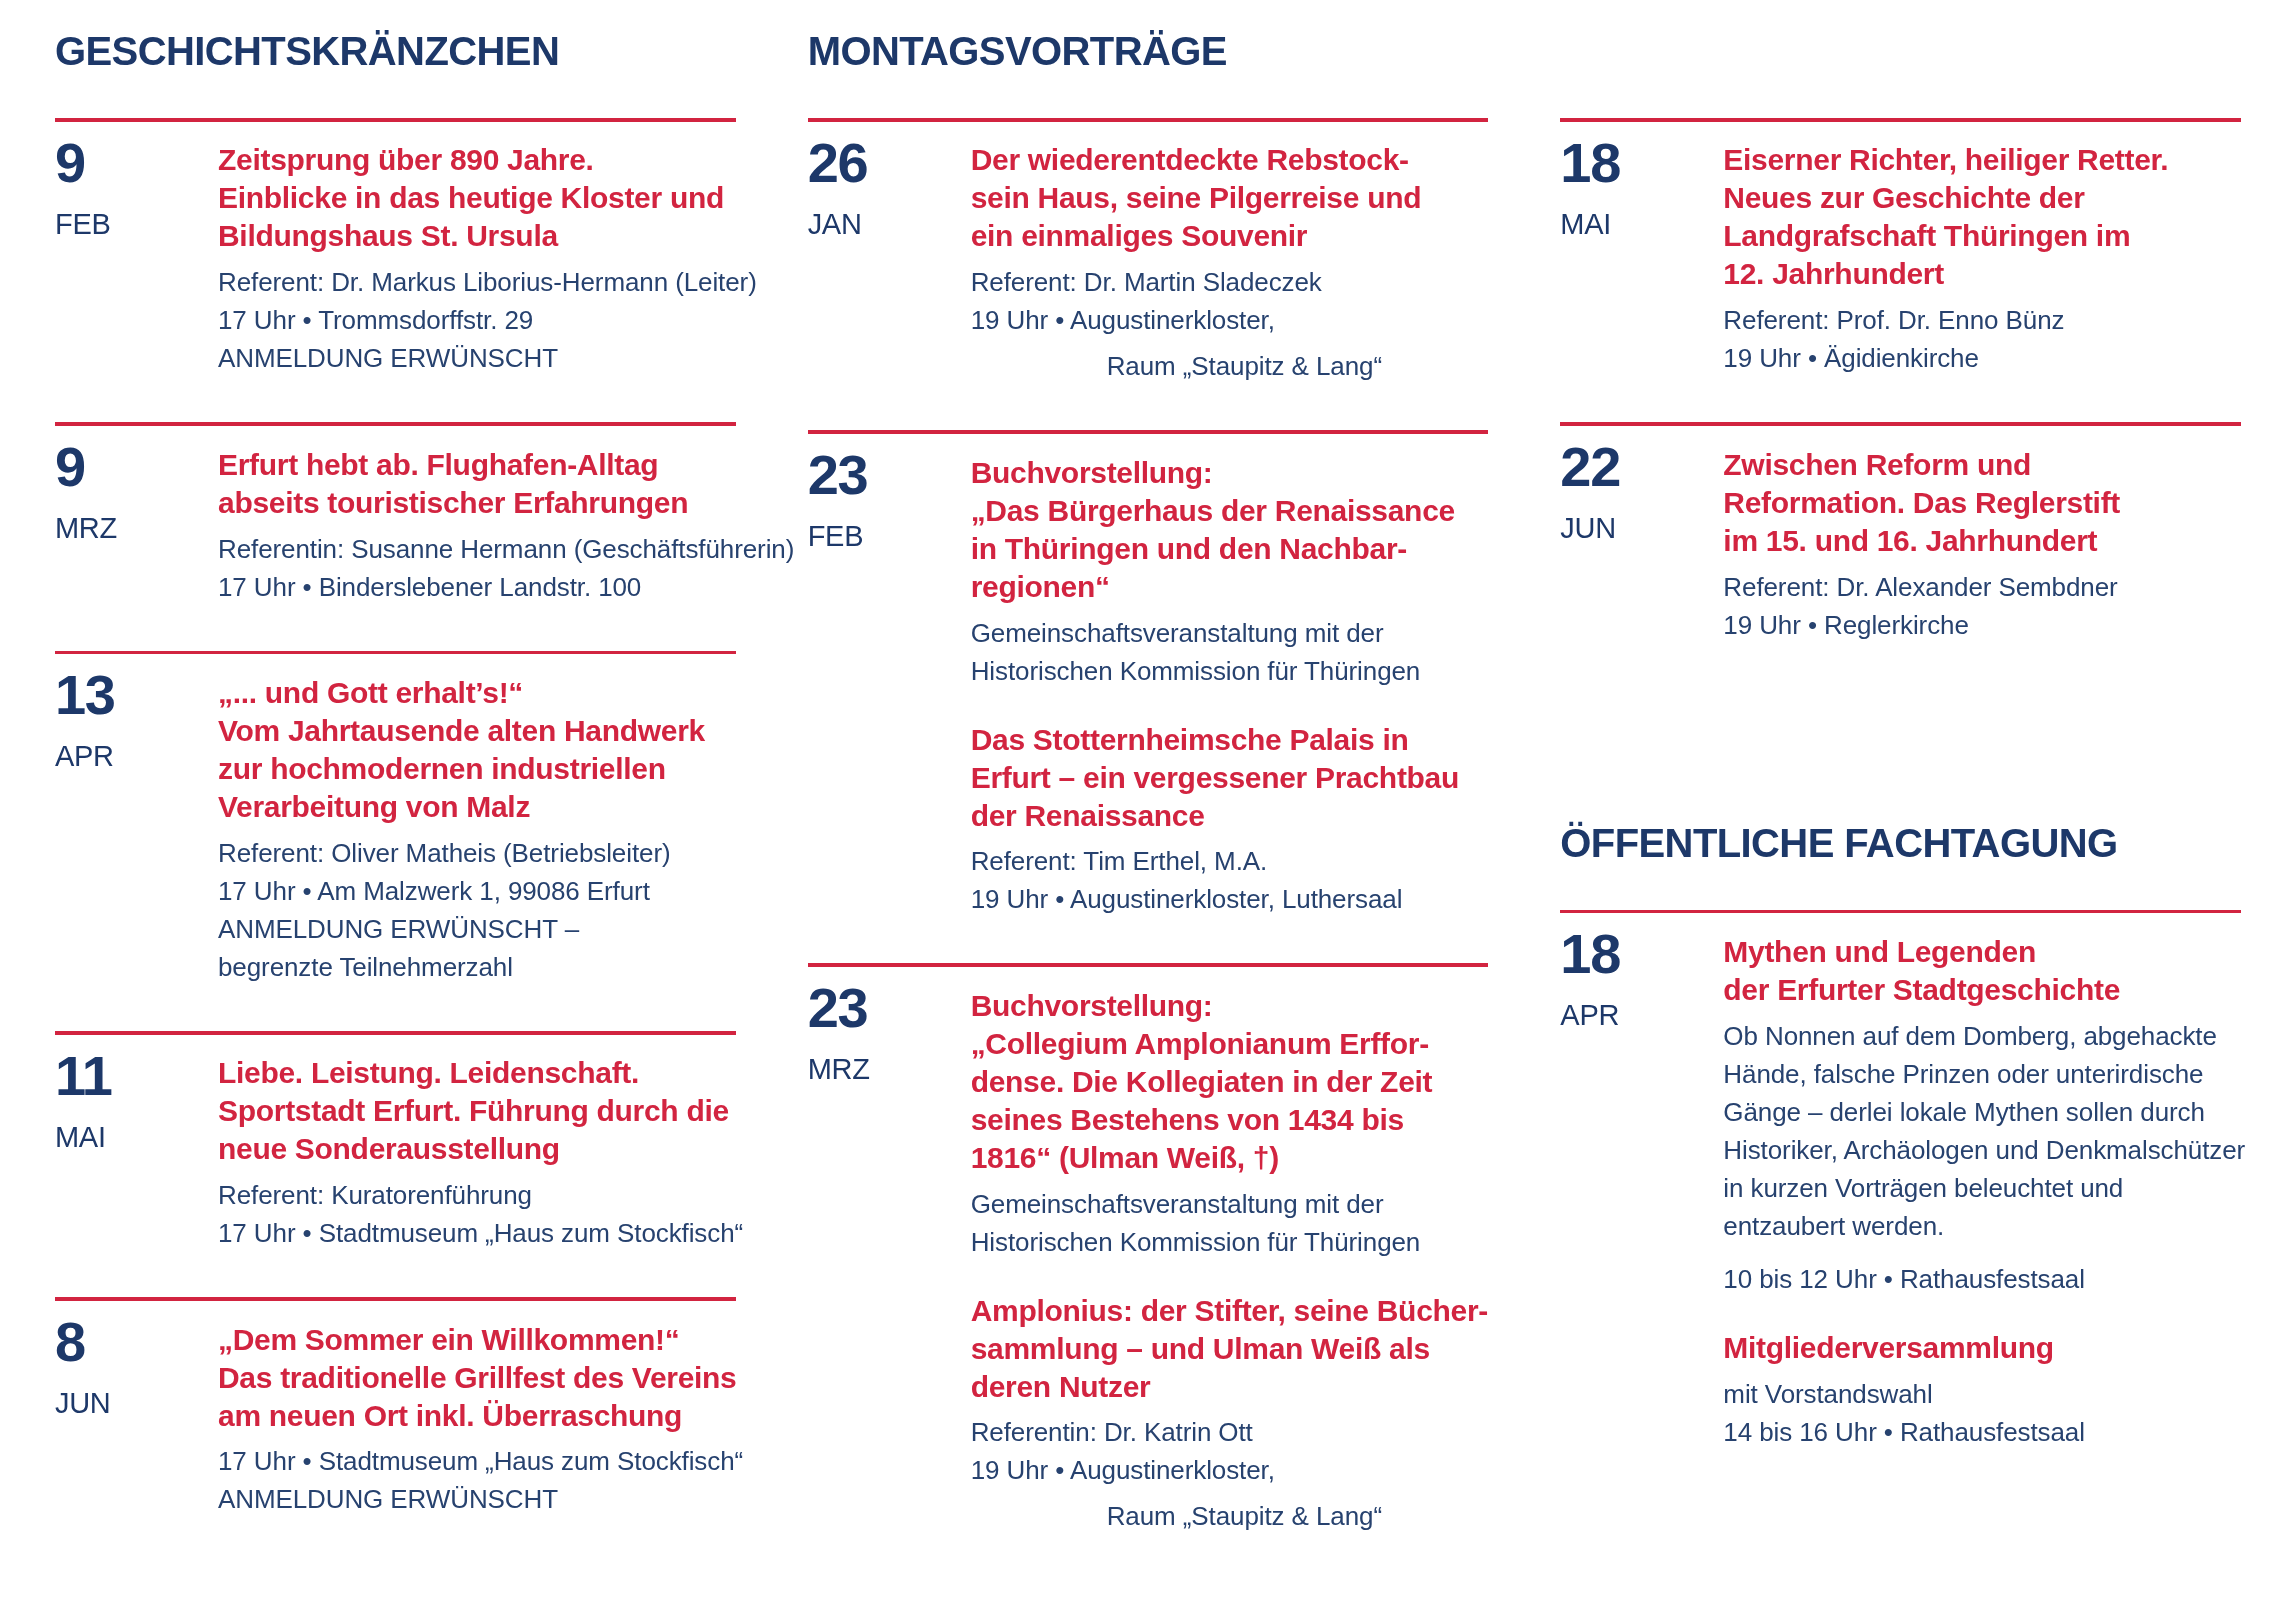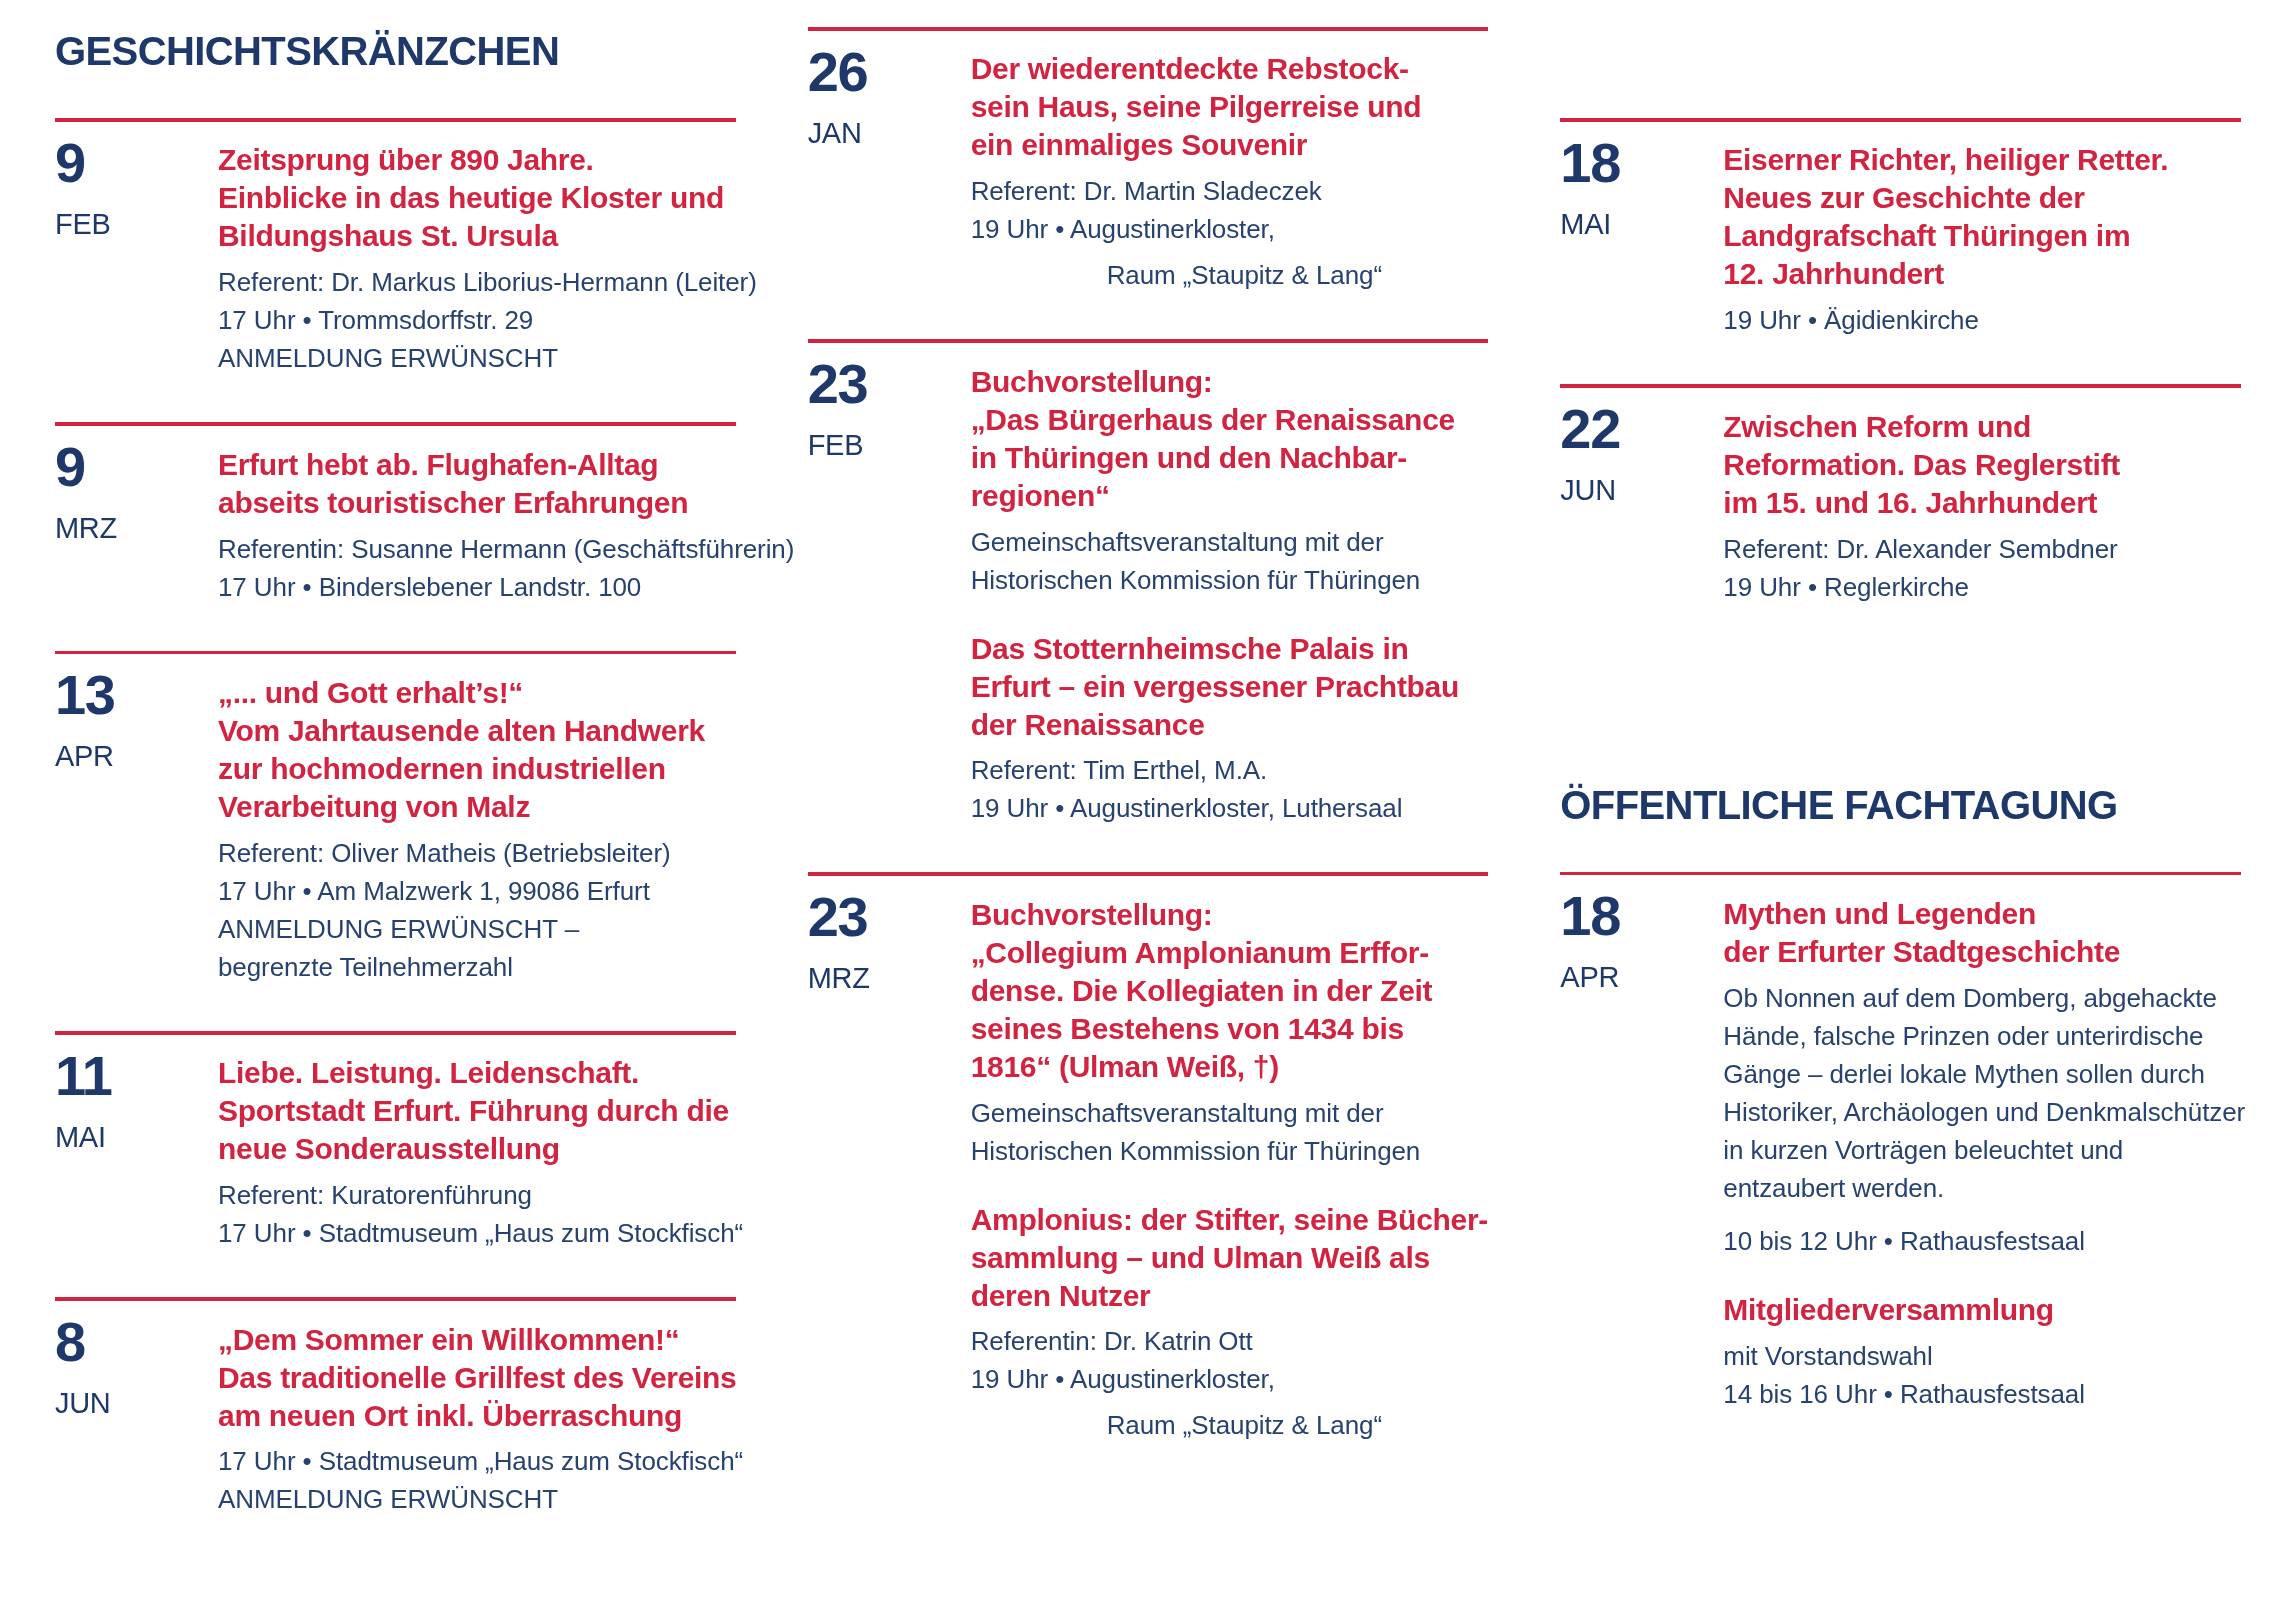--- a/index.html
+++ b/index.html
@@ -155,20 +155,21 @@
               </div>
               <div class="block detail">
                 <div class="line">17 Uhr • Stadtmuseum „Haus zum Stockfisch“</div>
                 <div class="line">ANMELDUNG ERWÜNSCHT</div>
               </div>
             </div>
           </div>
         </article>
       </section>
       <section class="column">
+        <h2 class="heading">MONTAGSVORTRÄGE</h2>
         <article class="event">
           <div class="rule"></div>
           <div class="event-grid">
             <div class="date">
               <span class="day">26</span>
               <span class="month">JAN</span>
             </div>
             <div class="content">
               <div class="block title">
                 <div class="line">Der wiederentdeckte Rebstock-</div>
@@ -256,20 +257,21 @@
               <span class="month">MAI</span>
             </div>
             <div class="content">
               <div class="block title">
                 <div class="line">Eiserner Richter, heiliger Retter.</div>
                 <div class="line">Neues zur Geschichte der</div>
                 <div class="line">Landgrafschaft Thüringen im</div>
                 <div class="line">12. Jahrhundert</div>
               </div>
               <div class="block detail">
+                <div class="line">Referent: Prof. Dr. Enno Bünz</div>
                 <div class="line">19 Uhr • Ägidienkirche</div>
               </div>
             </div>
           </div>
         </article>
         <article class="event">
           <div class="rule"></div>
           <div class="event-grid">
             <div class="date">
               <span class="day">22</span>

